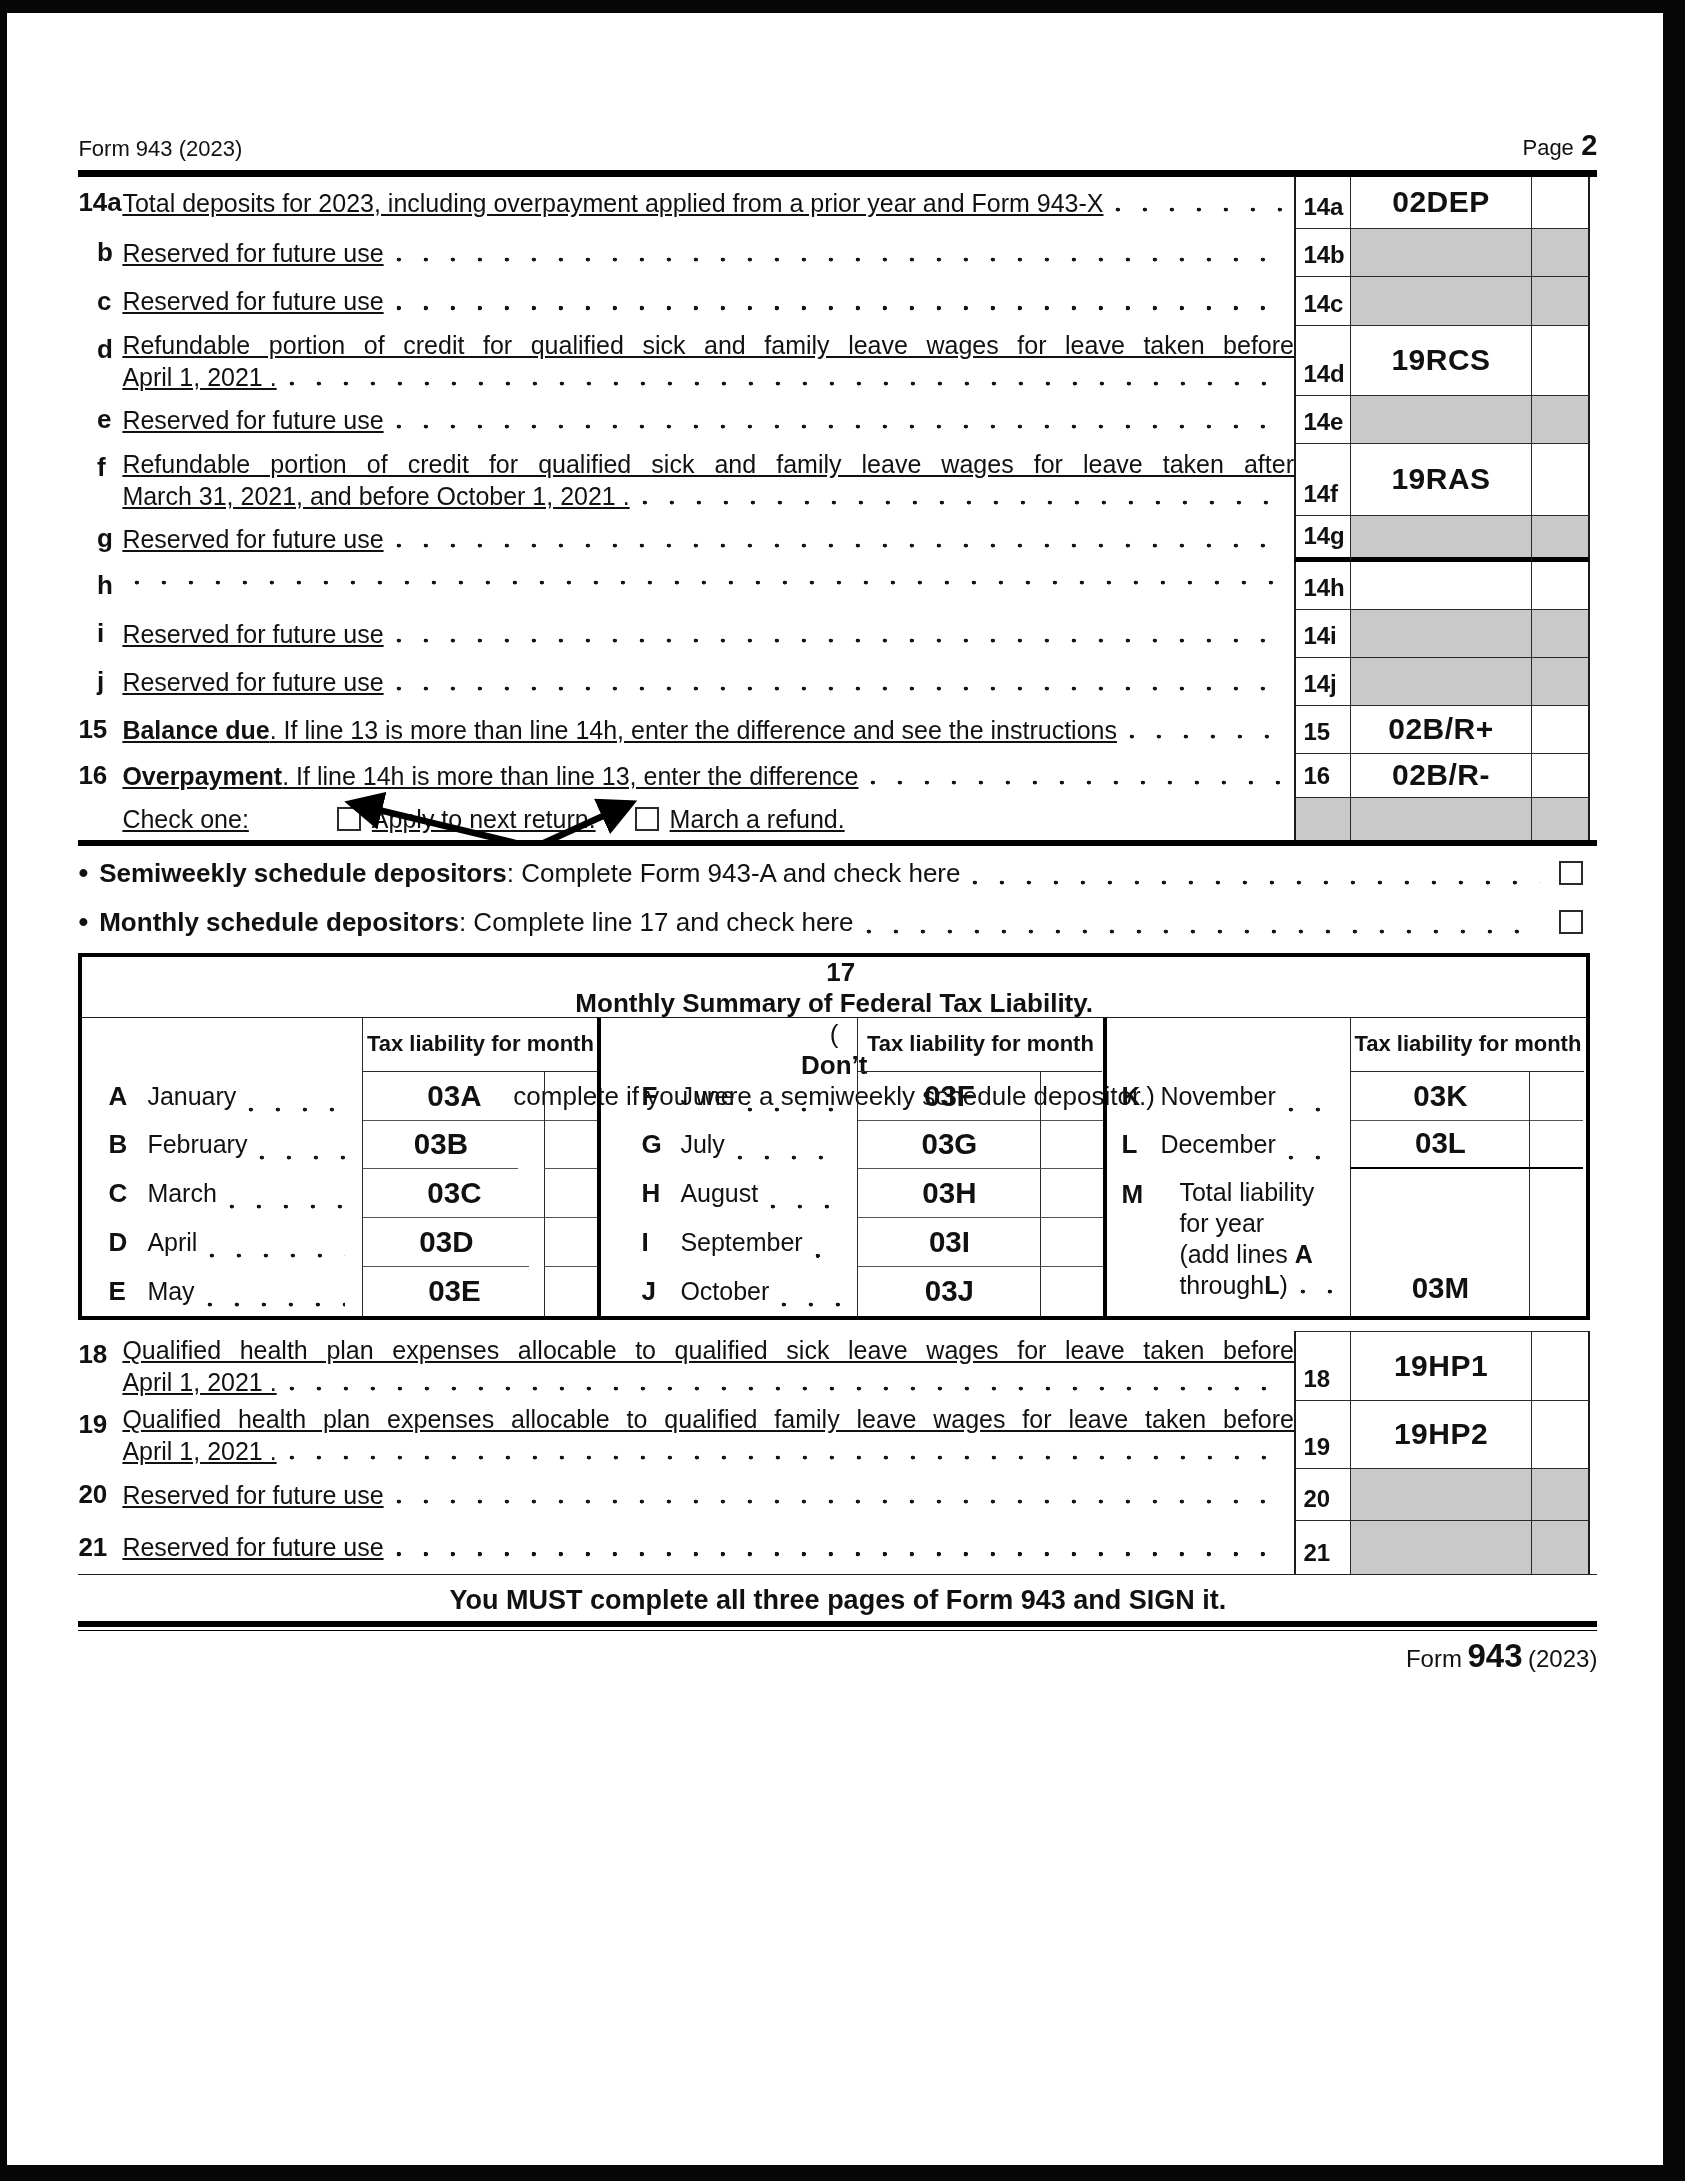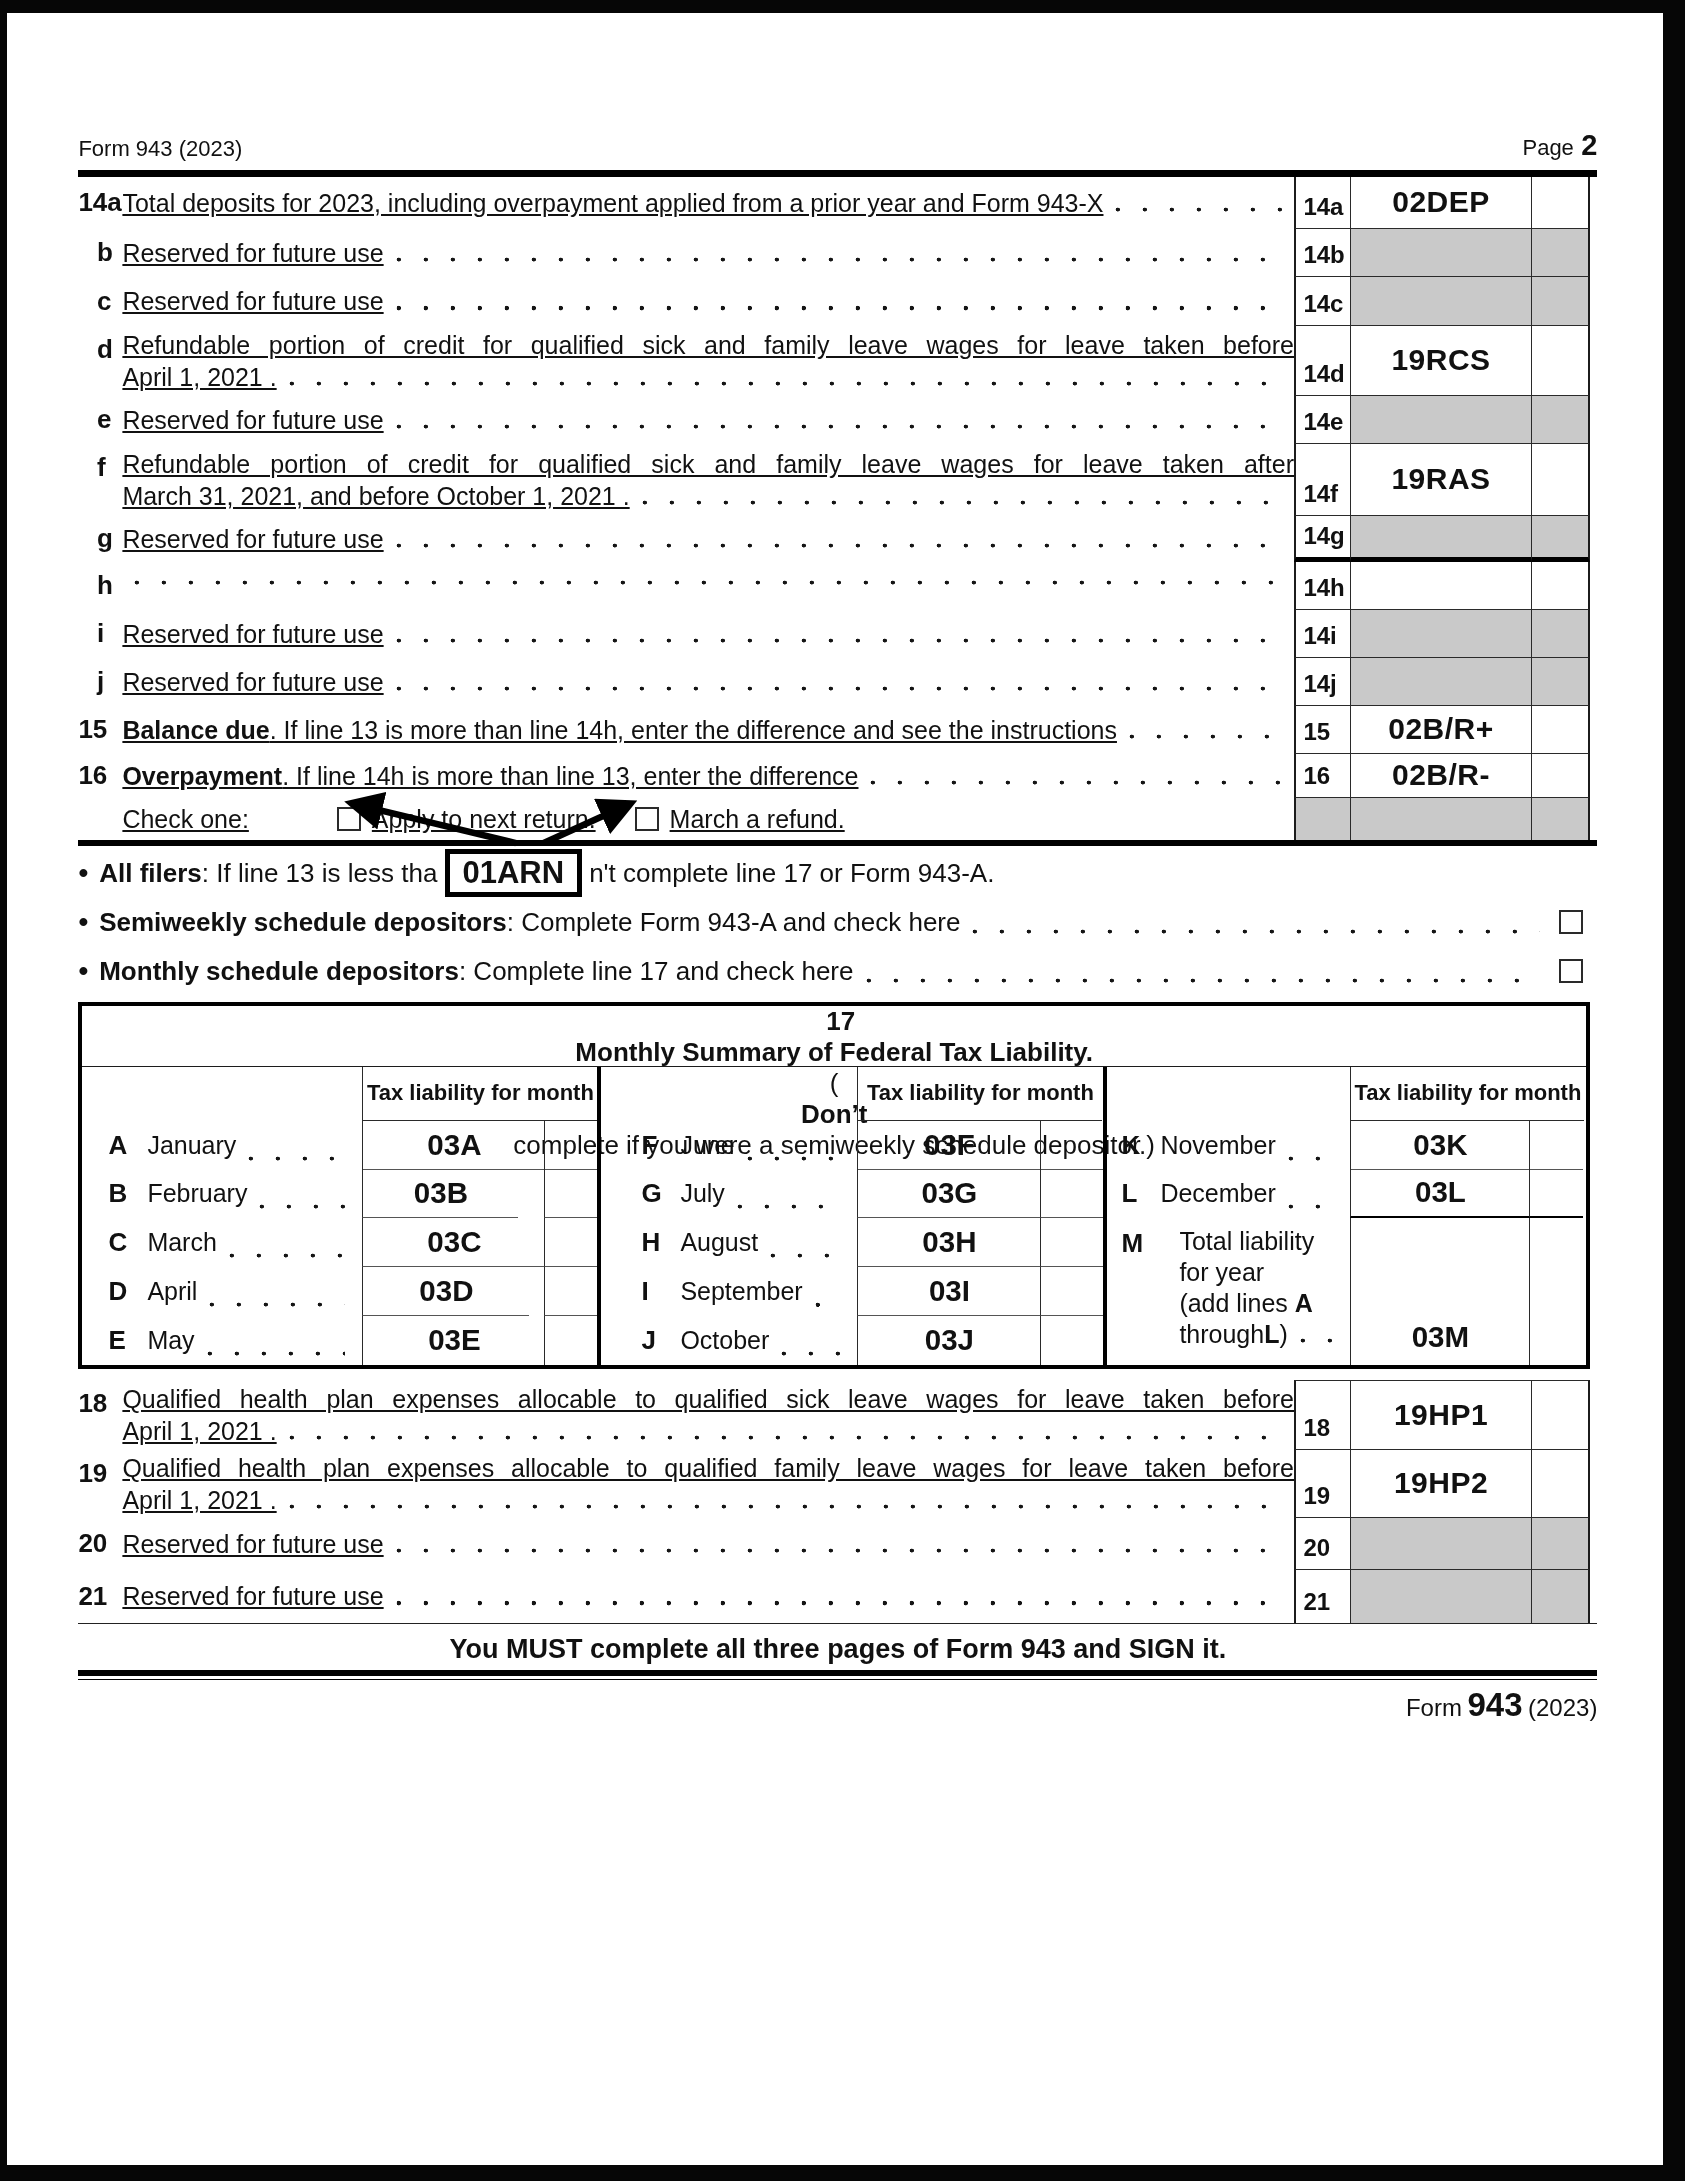--- a/index.html
+++ b/index.html
@@ -272,26 +272,20 @@
     </div>
           </div>
     <div class="anum sh"></div>
     <div class="aval sh"></div>
     <div class="acent sh"></div>
   </div>
   <div class="hrule2"></div>
 
   <div class="bullets">
     <div class="bul">
-      <b>All filers</b>
-            <span>: If line 13 is less tha</span>
-            <span class="annot-box">01ARN</span>
-            <span>n't complete line 17 or Form 943-A.</span>
-    </div>
-    <div class="bul">
       <b>Semiweekly schedule depositors</b>
             <span>: Complete Form 943-A and check here</span>
             <span class="dots"></span>
             <span class="cbx"></span>
     </div>
     <div class="bul">
       <b>Monthly schedule depositors</b>
             <span>: Complete line 17 and check here</span>
             <span class="dots"></span>
             <span class="cbx"></span>

